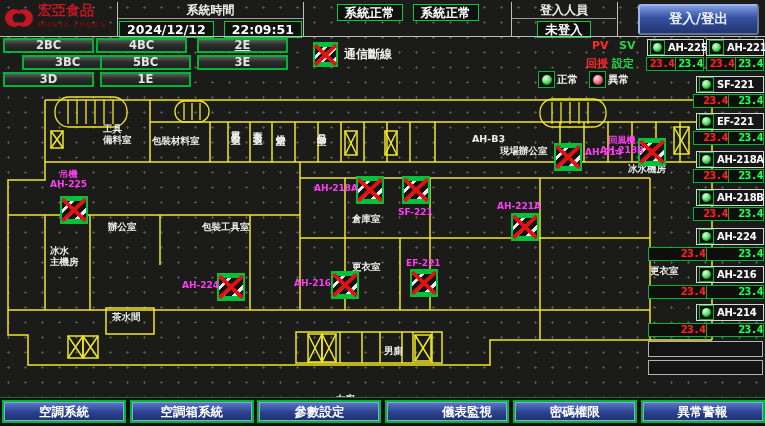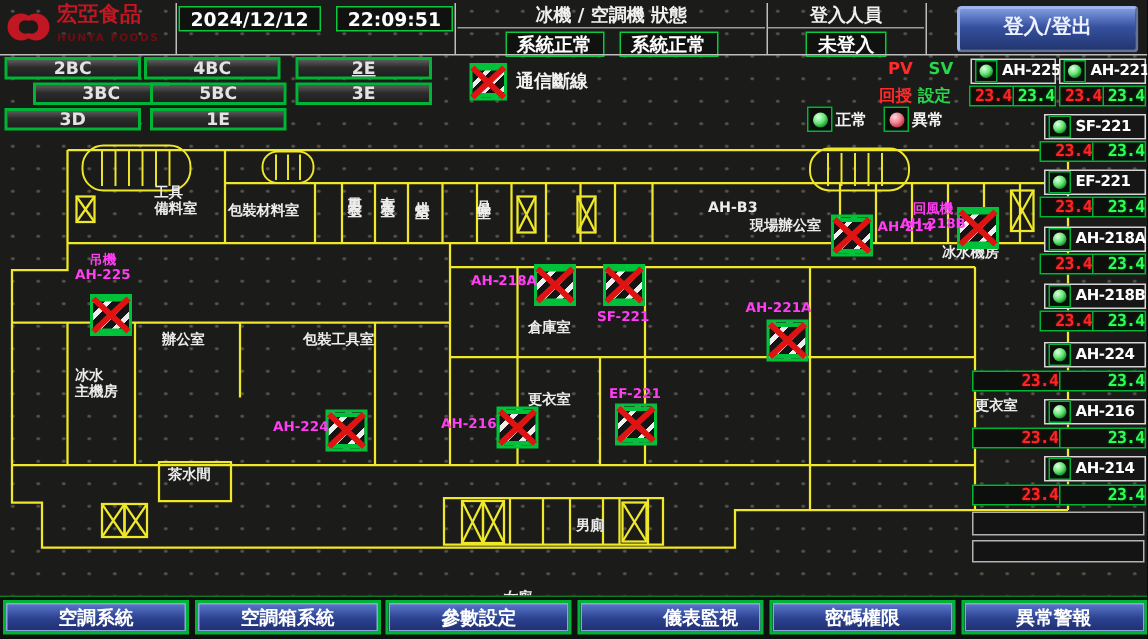--- a/index.html
+++ b/index.html
@@ -129,28 +129,28 @@
       <circle cx="13" cy="14" r="4.5" fill="#1b1b19"></circle>
         <circle cx="17" cy="14" r="4.5" fill="#1b1b19"></circle>
     </svg>
     <div class="brand">
       <span>宏亞食品</span>
       <small>HUNYA FOODS</small>
     </div>
   </div>
 
   <div class="hdr-sec" style="left:118px;width:185px;">
+    <div class="hdr-label">系統時間</div>
     <div class="hdr-row">
       <div class="hdr-box">2024/12/12</div>
       <div class="hdr-box">22:09:51</div>
     </div>
   </div>
 
   <div class="hdr-sec" style="left:305px;width:205px;">
-    <div class="hdr-label">冰機 / 空調機 狀態</div>
     <div class="hdr-row">
       <div class="hdr-box">系統正常</div>
       <div class="hdr-box">系統正常</div>
     </div>
   </div>
 
   <div class="hdr-sec" style="left:512px;width:104px;">
     <div class="hdr-label">登入人員</div>
     <div class="hdr-row">
       <div class="hdr-box">未登入</div>

